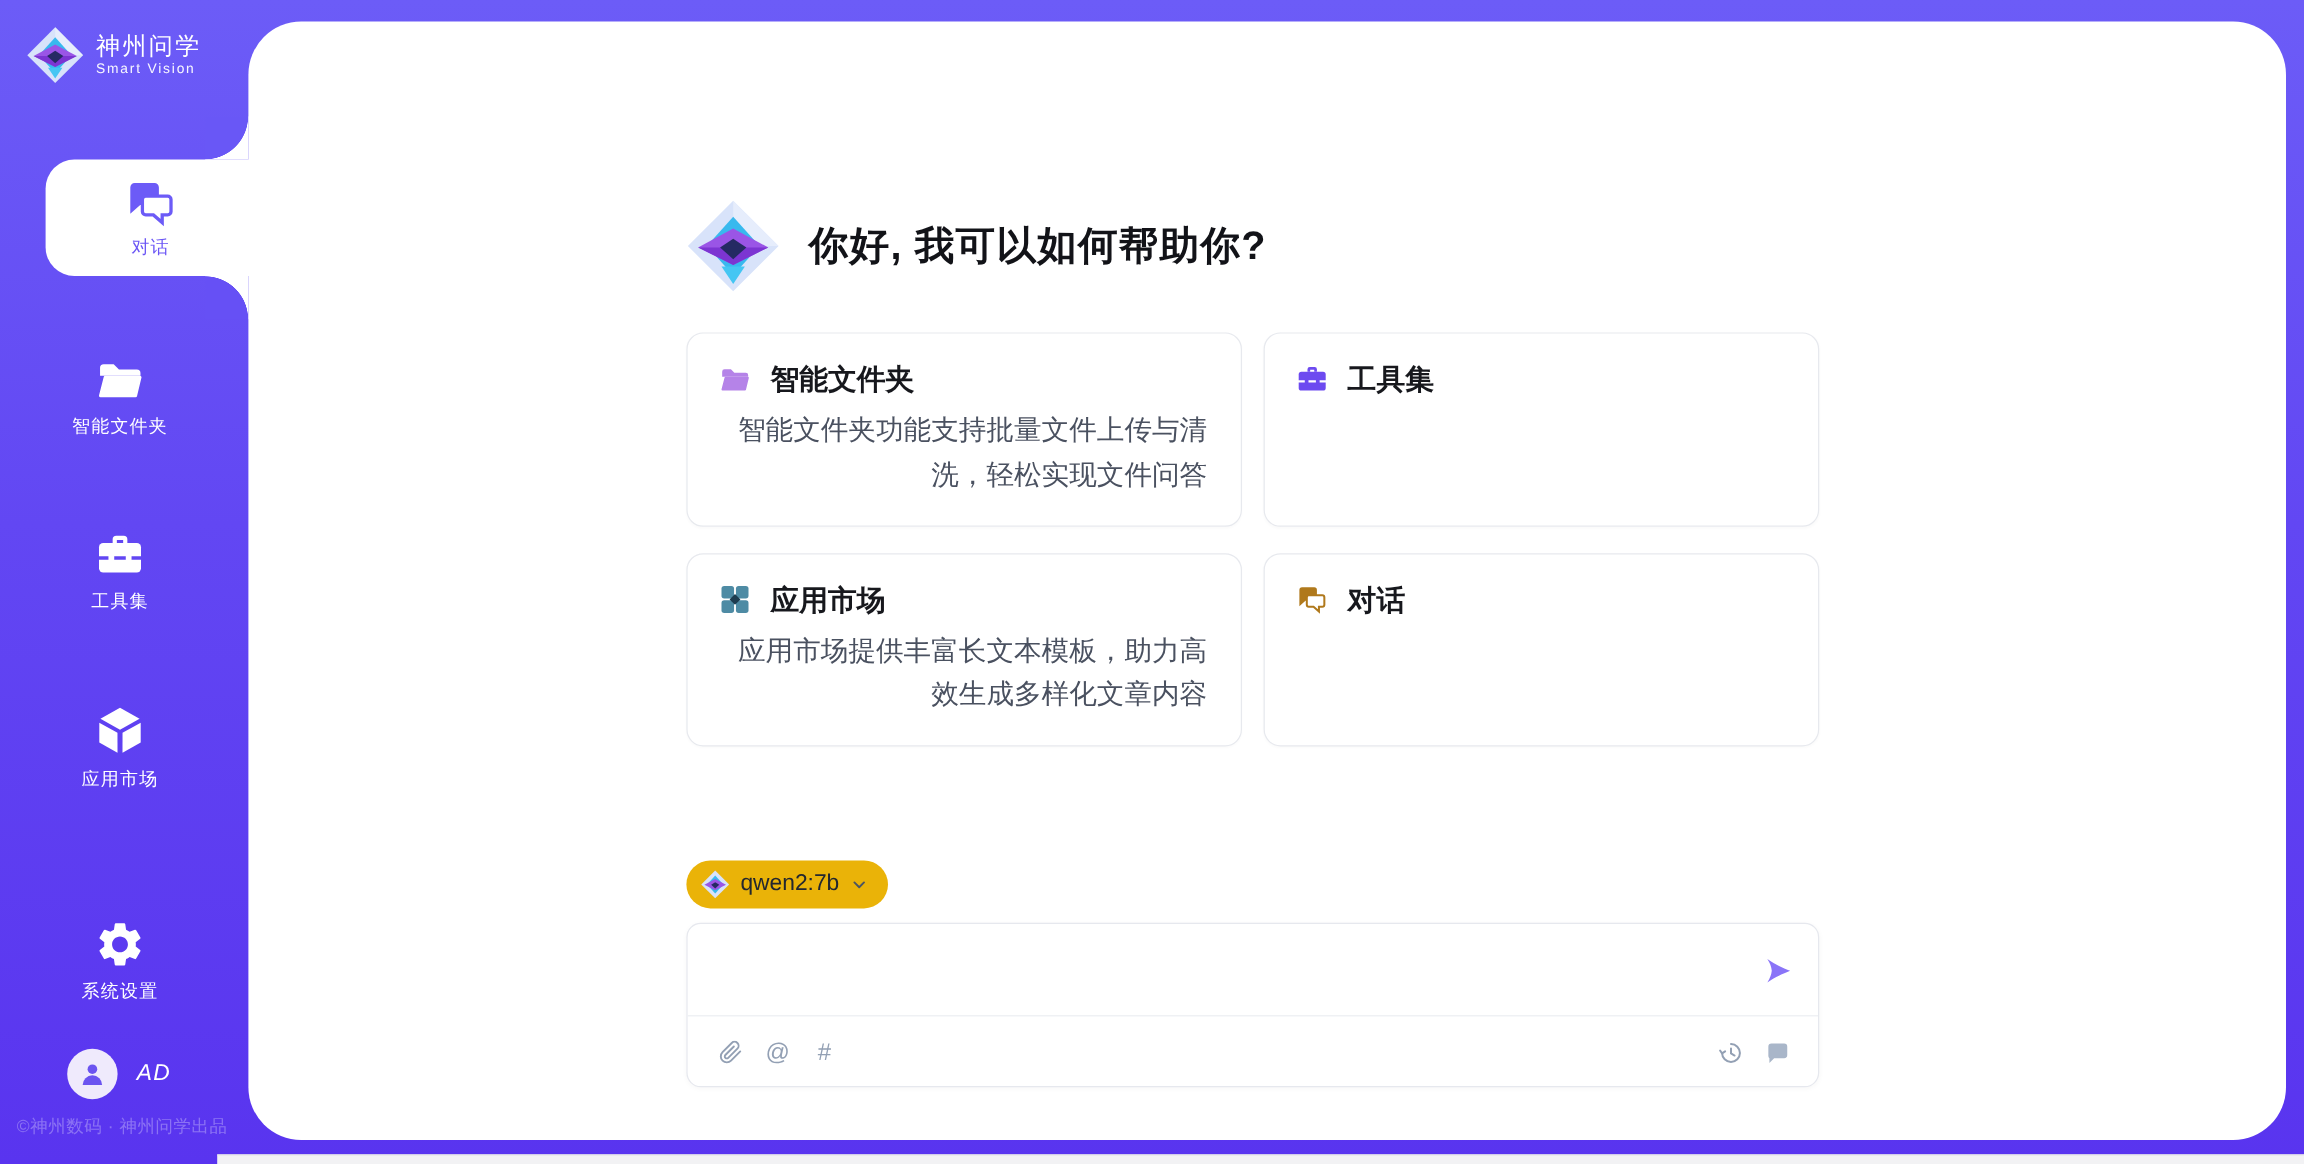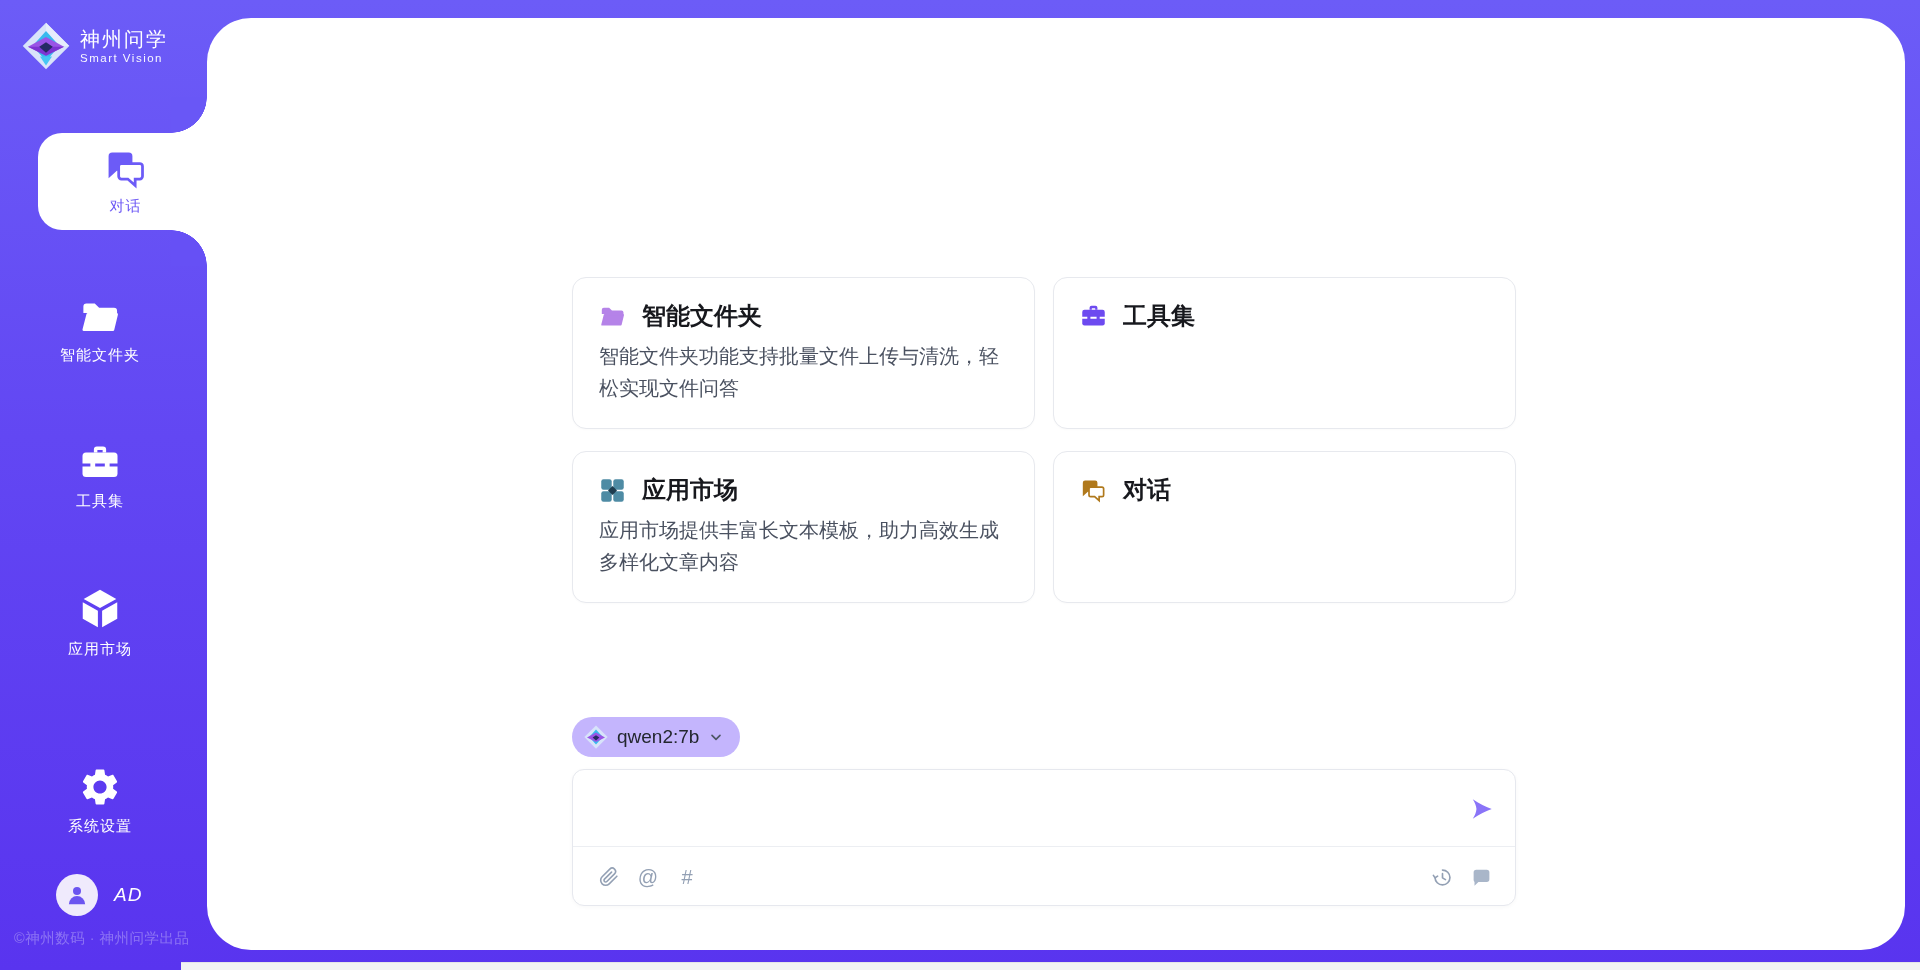--- a/index.html
+++ b/index.html
@@ -49,27 +49,27 @@
   .greeting h1 { font-size:33px; font-weight:700; color:#121318; letter-spacing:1px; }
 
   .cards { position:absolute; left:0; top:259px; width:944px; display:grid; grid-template-columns:463px 463px; gap:22px 18px; }
   .card {
     background:#fff; border:1px solid #e7e9ee; border-radius:14px;
     padding:22px 28px 24px 26px; cursor:pointer; box-shadow:0 1px 2px rgba(20,20,40,.02);
   }
   .card-head { display:flex; align-items:center; gap:16px; }
   .card-head svg { width:27px; height:27px; flex:none; }
   .card-title { font-size:24px; font-weight:700; color:#17181d; }
-  .card-desc { margin-top:8px; font-size:20px; line-height:1.6; color:#4a5160; }
+  .card-desc { margin-top:8px; font-size:23px; line-height:1.6; color:#4a5160;text-align:right; }
 
   
   .composer { position:absolute; left:0; bottom:44px; width:944px; }
   .model-pill {
     display:inline-flex; align-items:center; gap:9px; height:40px; border-radius:20px;
-    background:#c4b5fd; padding:0 16px 0 12px; cursor:pointer; margin-bottom:12px;
+    background:#eab308; padding:0 16px 0 12px; cursor:pointer; margin-bottom:12px;
   }
   .model-pill svg.logo { width:24px; height:24px; }
   .model-name { font-size:19px; color:#23272f; }
   .input-card {
     position:relative; width:944px; height:137px; background:#fff;
     border:1px solid #e6e8ee; border-radius:12px; box-shadow:0 1px 4px rgba(20,20,40,.03);
   }
   .input-card textarea {
     position:absolute; left:0; top:0; width:100%; height:75px; border:none; outline:none; resize:none;
     padding:17px 60px 0 26px; font-size:19px; color:#30343c; background:transparent;
@@ -160,20 +160,32 @@
     </div>
     <span class="user-name">AD</span>
   </div>
 
   <div class="copyright">©神州数码 · 神州问学出品</div>
 </div>
 
 <div class="panel">
   <div class="content">
 
+    <div class="greeting">
+      <svg viewBox="0 0 64 64">
+        <polygon points="32,1 63,32 32,63 1,32" fill="#d8e3fa"></polygon>
+        <polygon points="32,1 63,32 32,32" fill="#e6edfc"></polygon>
+        <polygon points="32,12 50,32 32,52 14,32" fill="#38b9ee"></polygon>
+        <polygon points="32,20 56,33 32,45 8,33" fill="#9a55e6"></polygon>
+        <polygon points="8,33 56,33 32,45" fill="#7c35d2"></polygon>
+        <polygon points="32,27 41,33 32,41 23,33" fill="#252a63"></polygon>
+        <polygon points="24,46 40,46 32,58" fill="#45c6f3"></polygon>
+      </svg>
+      <h1>你好, 我可以如何帮助你?</h1>
+    </div>
 
     <div class="cards">
 
       <div class="card">
         <div class="card-head">
           <svg viewBox="0 0 48 48">
             <path d="M5 12 a3.5 3.5 0 0 1 3.5-3.5 h9.5 l5 5 h17 a3.5 3.5 0 0 1 3.5 3.5 v2.5 H5 Z" fill="#b583e8"></path>
             <path d="M10 21 H43 L38.8 38.5 H5.5 Z" fill="#b583e8" stroke="#b583e8" stroke-width="3" stroke-linejoin="round"></path>
           </svg>
           <span class="card-title">智能文件夹</span>

